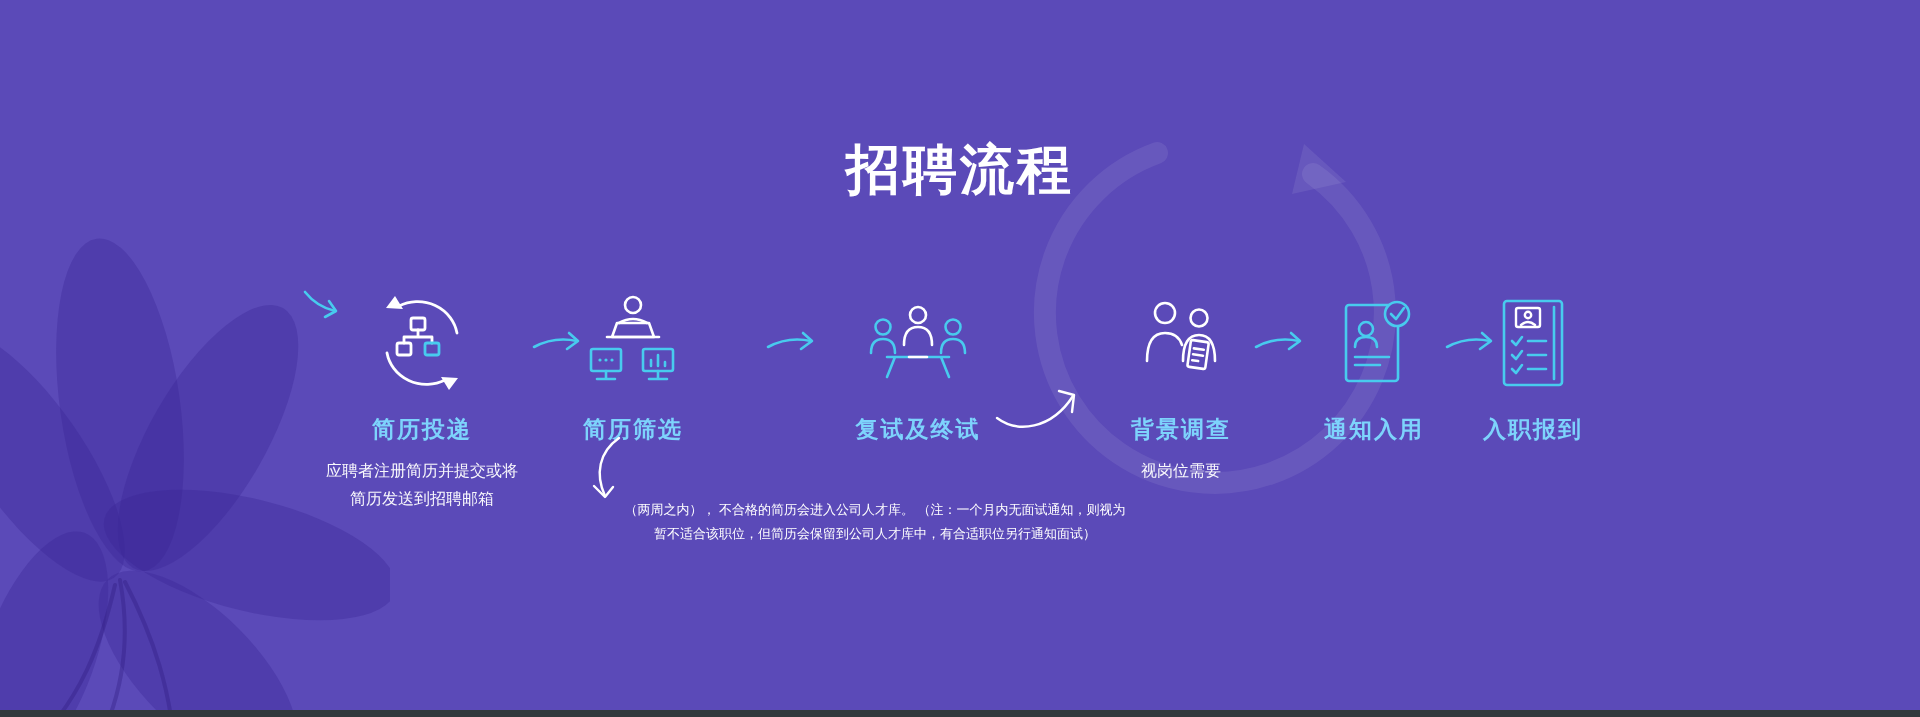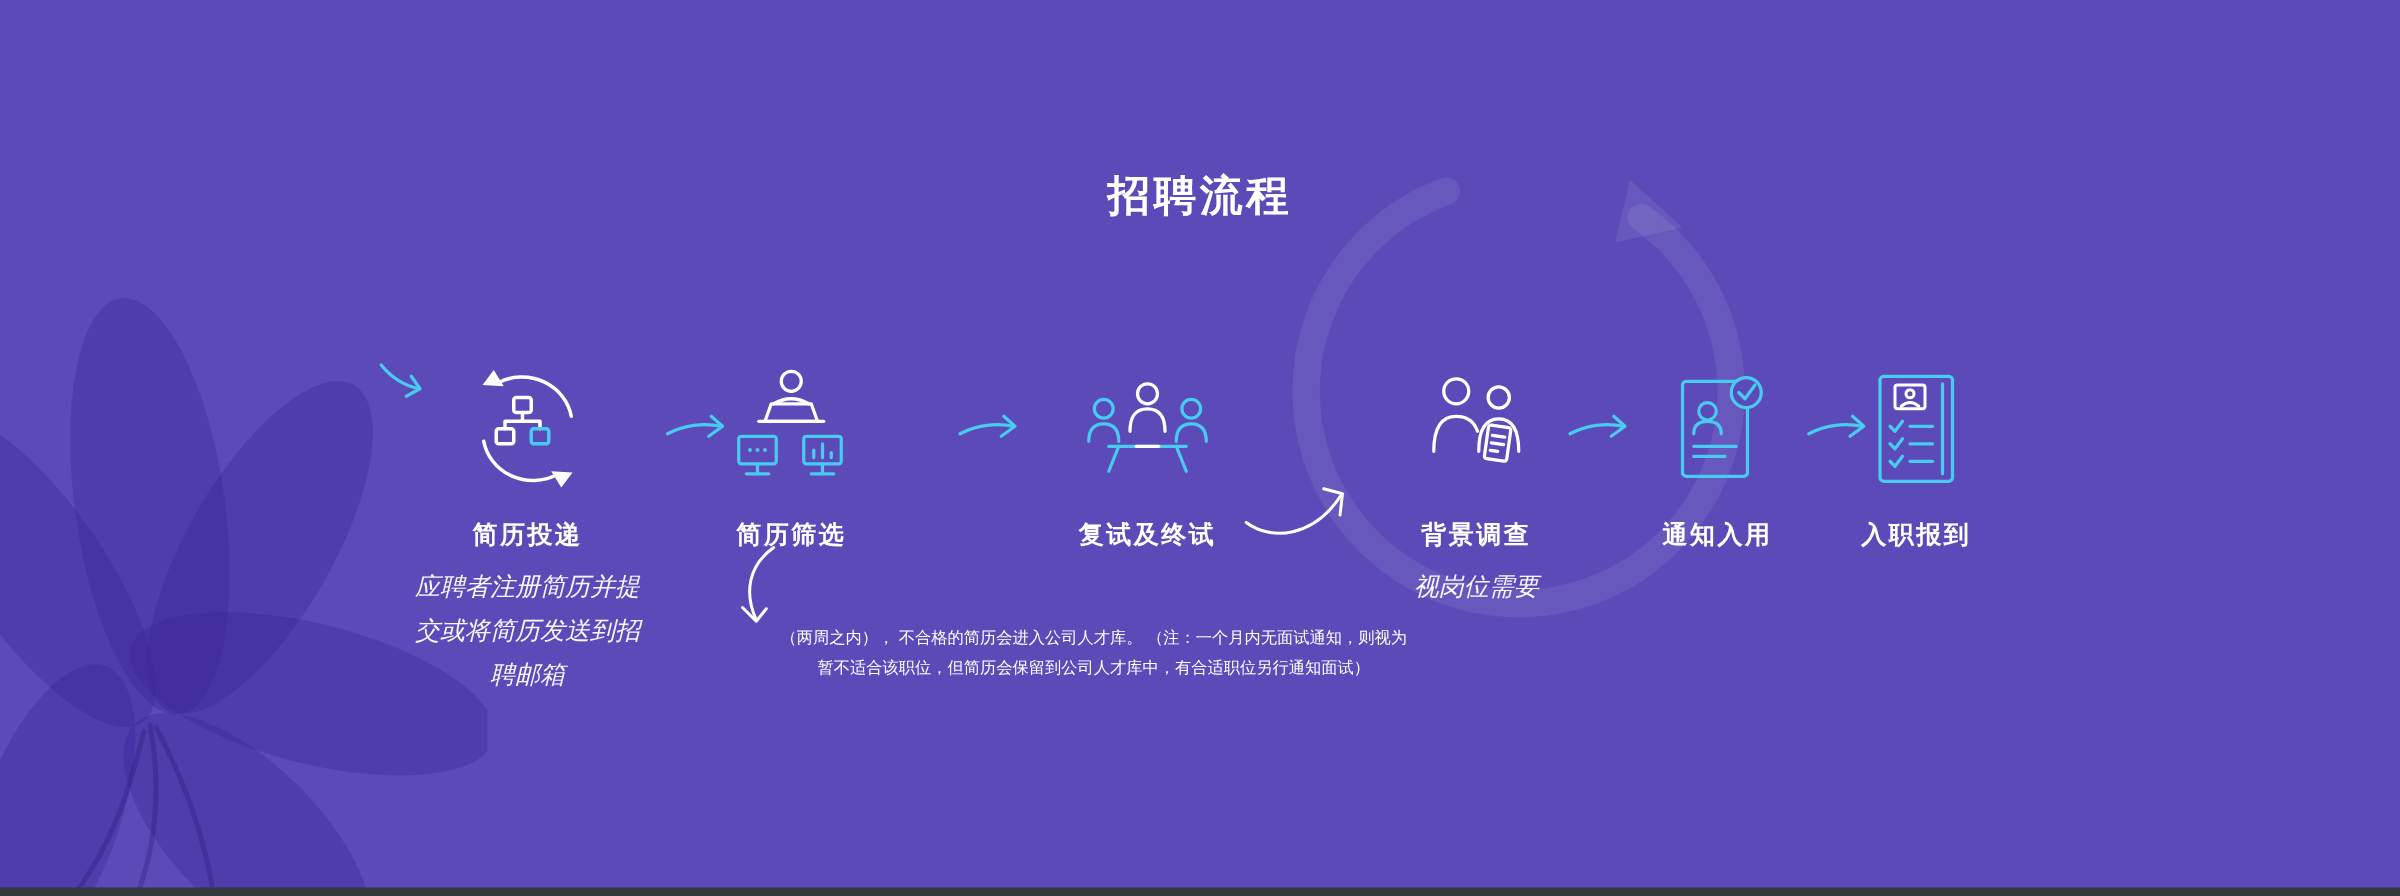--- a/index.html
+++ b/index.html
@@ -13,21 +13,21 @@
     color: #fff;
   }
   .decor { position: absolute; pointer-events: none; }
   .title {
     position: absolute;
     top: 134px;
     left: 0;
     width: 100%;
     margin: 0;
     text-align: center;
-    font-size: 34px;
+    font-size: 54px;
     font-weight: bold;
     letter-spacing: 3px;
     color: #fff;
     z-index: 3;
   }
   .step {
     position: absolute;
     top: 286px;
     width: 260px;
     transform: translateX(-50%);
@@ -35,32 +35,31 @@
     z-index: 3;
   }
   .icon-box {
     height: 114px;
     display: flex;
     align-items: center;
     justify-content: center;
   }
   .step-label {
     margin-top: 14px;
-    font-size: 20px;
+    font-size: 23px;
     font-weight: bold;
     letter-spacing: 2px;
-    color: #ffffff;
+    color: #7dd3fc;
   }
   .step-sub {
     margin: 12px auto 12px;
     max-width: 196px;
-    font-size: 20px;
+    font-size: 16px;
     line-height: 1.75;
     color: rgba(255,255,255,0.96);
-    font-style: italic;
   }
   .arrow { position: absolute; z-index: 3; }
   .note {
     position: absolute;
     top: 498px;
     left: 875px;
     transform: translateX(-50%);
     width: 880px;
     text-align: center;
     font-size: 13px;

